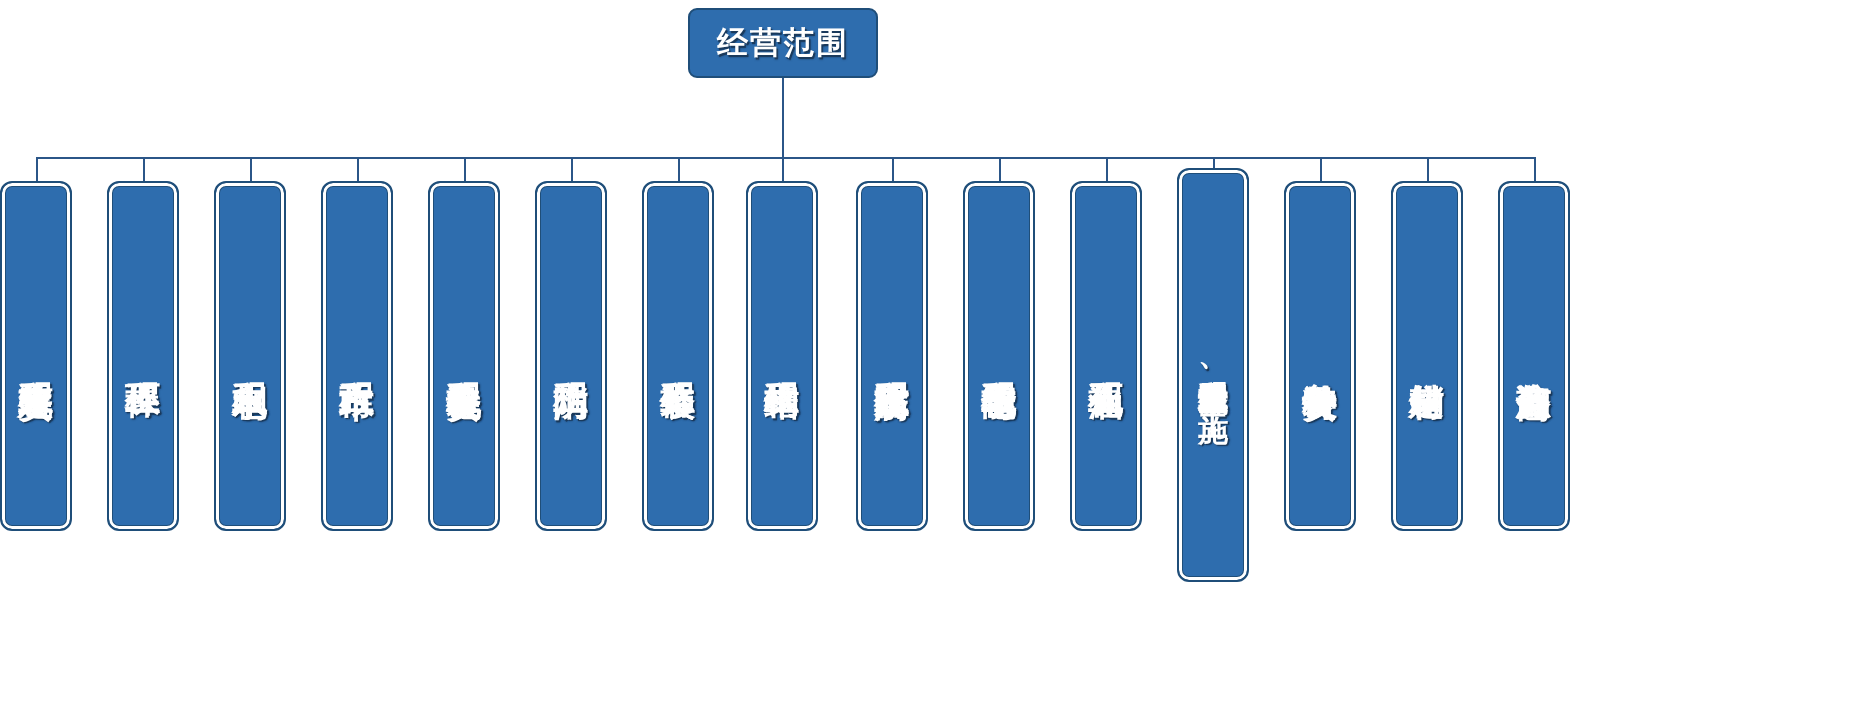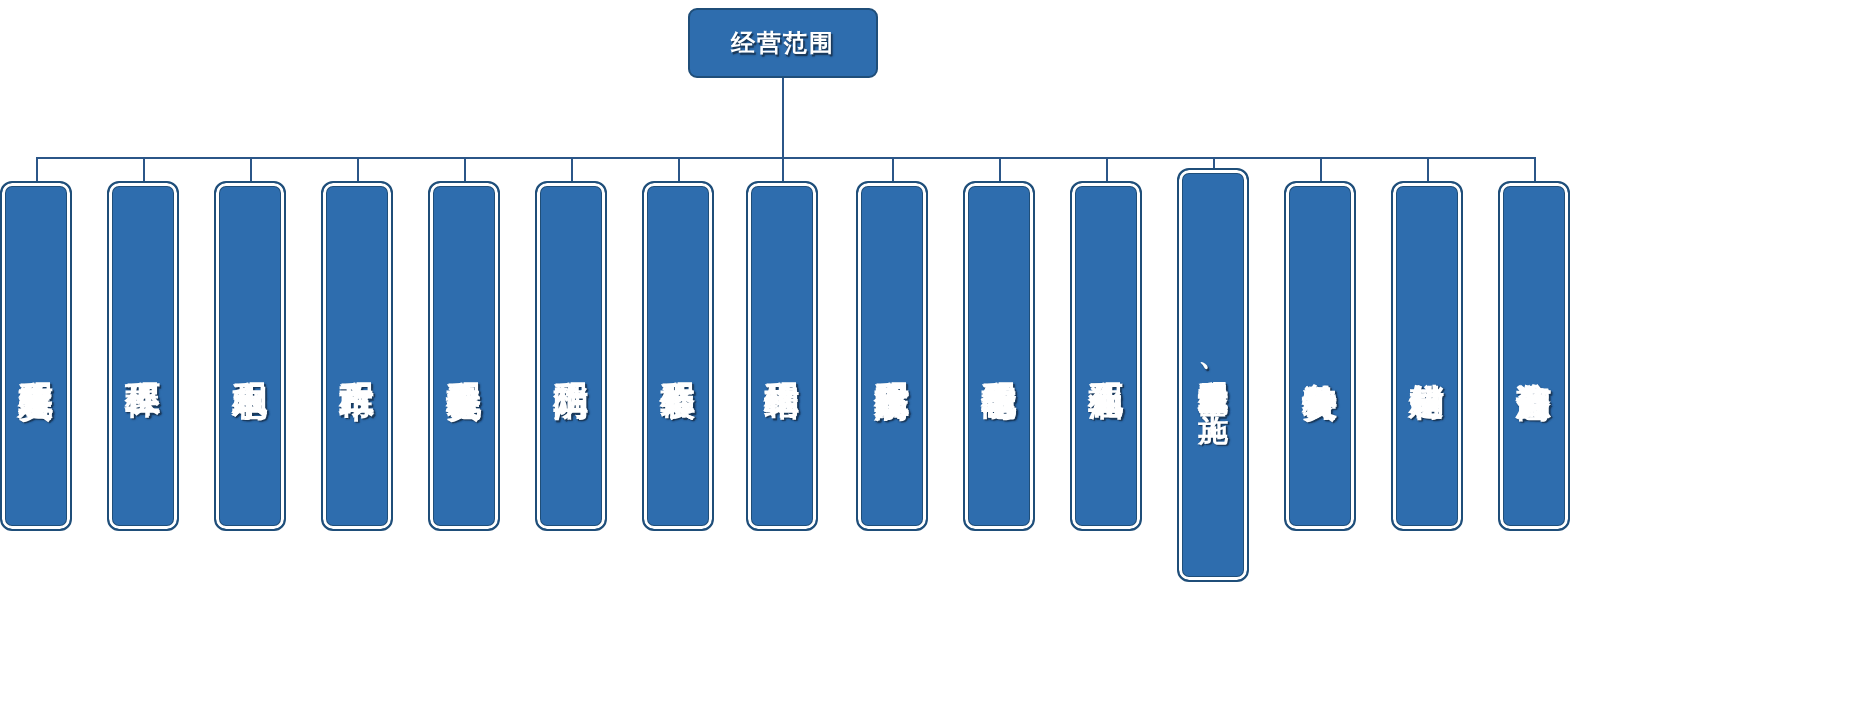--- a/index.html
+++ b/index.html
@@ -63,21 +63,21 @@
     font-weight: bold;
     text-align: center;
     line-height: 1.07;
     letter-spacing: 0px;
     text-shadow: 1.5px 1.5px 0 #1a3a5c,
                  1.5px 1.5px 2px rgba(20,45,75,0.85);
     user-select: none;
   }
 
   .node-root .node-label {
-    font-size: 24px;
+    font-size: 31px;
     writing-mode: horizontal-tb;
     letter-spacing: 2px;
   }
 
   .node-child .node-label {
     writing-mode: vertical-rl;
     text-orientation: upright;
     font-size: 35px;
     line-height: 1.02;
     max-height: 100%;

